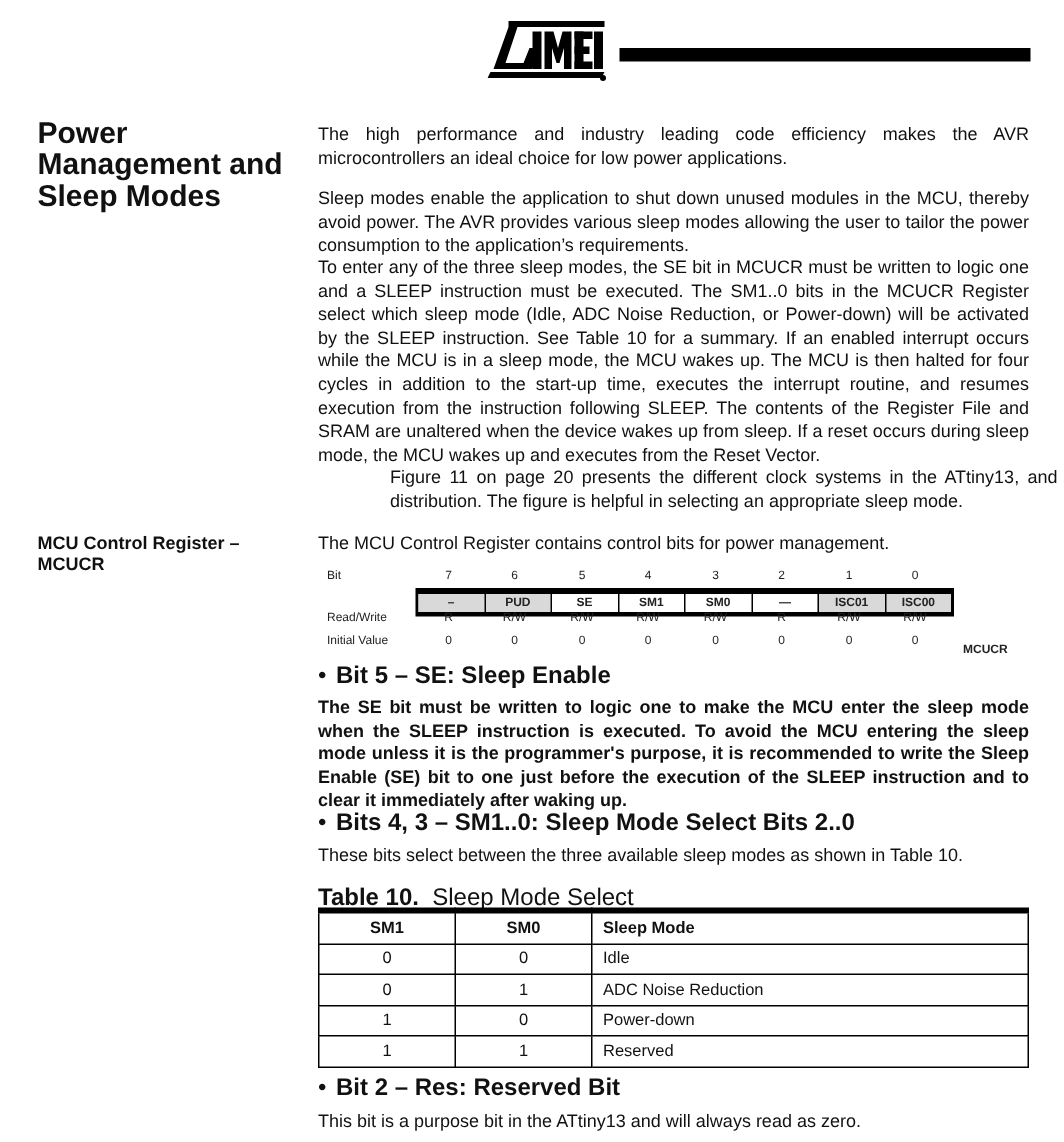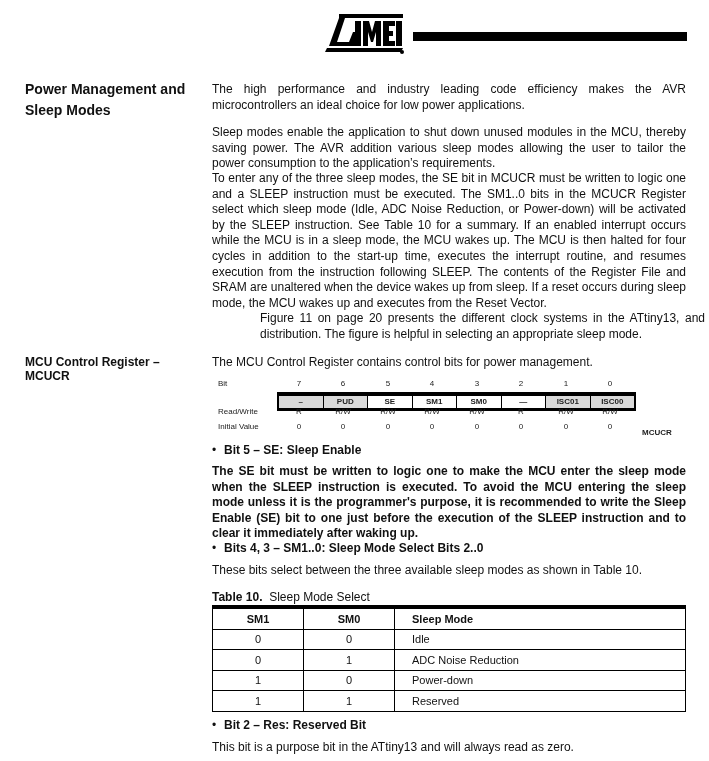--- a/index.html
+++ b/index.html
@@ -3,21 +3,21 @@
 <meta charset="utf-8">
 <style>
   html, body { margin: 0; padding: 0; background: #ffffff; }
   body { width: 709px; height: 761px; position: relative; overflow: hidden; font-family: "Liberation Sans", sans-serif; color: #111; }
 
   .header { position: absolute; left: 0; top: 0; width: 709px; height: 60px; }
   .logo { position: absolute; left: 325px; top: 12px; width: 80px; height: 42px; }
   .header-rule { position: absolute; left: 413px; top: 32px; width: 274px; height: 9px; background: #000; }
 
   .side-heading { position: absolute; left: 25px; font-weight: bold; color: #111; }
-  .h1 { top: 79px; font-size: 14px; line-height: 21px; width: 180px; }
+  .h1 { top: 79px; font-size: 20px; line-height: 21px; width: 180px; }
   .h2 { top: 355px; font-size: 12px; line-height: 14px; width: 180px; }
 
   .content { position: absolute; left: 212px; width: 474px; font-size: 12px; line-height: 15.6px; color: #111; }
   .content p { margin: 0; text-align: justify; }
   .p1 { top: 82px; }
   .p2 { top: 125px; }
   .p3 { top: 171px; }
   .p4 { top: 311px; margin-left: 48px; }
   .p5 { top: 355px; }
 
@@ -28,39 +28,39 @@
   .r-bit { top: 0px; }
   .r-rw { top: 28px; }
   .r-init { top: 43px; }
 
   .reg-box { position: absolute; left: 65px; top: 13px; width: 355px; height: 12px; border: 2px solid #000; border-top-width: 4px; border-bottom-width: 3px; display: flex; }
   .reg-box .bitcell { flex: 1; border-left: 1px solid #000; text-align: center; font-weight: bold; font-size: 8px; line-height: 12px; }
   .reg-box .bitcell:first-child { border-left: none; }
   .reg-box .shaded { background: #d9d9d9; }
   .reg-name { position: absolute; left: 430px; top: 16px; font-weight: bold; font-size: 8px; margin-top: 33px; }
 
-  .bullet { position: absolute; left: 212px; font-weight: bold; font-size: 12px; line-height: 15px; }
+  .bullet { position: absolute; left: 212px; font-weight: bold; font-size: 16px; line-height: 15px; }
   .bullet .dot { display: inline-block; width: 12px; font-weight: normal; }
   .b1 { top: 443px; }
   .b2 { top: 541px; }
   .b3 { top: 718px; }
 
   .p6 { top: 464px; font-weight: bold; }
   .p7 { top: 563px; }
   .p8 { top: 740px; }
 
-  .tcaption { position: absolute; left: 212px; top: 590px; font-size: 12px; }
+  .tcaption { position: absolute; left: 212px; top: 590px; font-size: 16px; }
   .tcaption b { font-weight: bold; }
 
   table.modes { position: absolute; left: 212px; top: 605px; width: 474px; border-collapse: collapse; font-size: 11px; }
   table.modes { border-top: 4px solid #000; }
   table.modes th, table.modes td { border: 1px solid #000; height: 19.5px; padding: 0; }
   table.modes th { font-weight: bold; }
   table.modes td.c, table.modes th.c { text-align: center; width: 90px; }
-  table.modes td.l, table.modes th.l { text-align: left; padding-left: 17px; }
+  table.modes td.l, table.modes th.l { text-align: left; padding-left: 7px; }
 </style>
 </head>
 <body>
 
 <div class="header">
   <svg class="logo" viewBox="0 0 80 42">
     <polygon points="14,2 78,2 78,6 14,6" fill="#000"></polygon>
     <polygon points="4,34 14,6 20,6 12,30 24,30 28,20 34,20 30,34" fill="#000"></polygon>
     <rect x="30" y="9" width="6" height="25" fill="#000"></rect>
     <polygon points="38,9 44,9 47,20 50,9 56,9 56,34 51,34 51,20 48,30 46,30 43,20 43,34 38,34" fill="#000"></polygon>
@@ -74,21 +74,21 @@
   </svg>
   <div class="header-rule"></div>
 </div>
 
 <div class="side-heading h1">Power Management and Sleep Modes</div>
 
 <div class="content p1">
     <p>The high performance and industry leading code efficiency makes the AVR microcontrollers an ideal choice for low power applications.</p>
   </div>
 <div class="content p2">
-    <p>Sleep modes enable the application to shut down unused modules in the MCU, thereby saving power. The AVR addition various sleep modes allowing the user to tailor the power consumption to the application’s requirements.</p>
+    <p>Sleep modes enable the application to shut down unused modules in the MCU, thereby avoid power. The AVR provides various sleep modes allowing the user to tailor the power consumption to the application’s requirements.</p>
   </div>
 <div class="content p3">
     <p>To enter any of the three sleep modes, the SE bit in MCUCR must be written to logic one and a SLEEP instruction must be executed. The SM1..0 bits in the MCUCR Register select which sleep mode (Idle, ADC Noise Reduction, or Power-down) will be activated by the SLEEP instruction. See Table 10 for a summary. If an enabled interrupt occurs while the MCU is in a sleep mode, the MCU wakes up. The MCU is then halted for four cycles in addition to the start-up time, executes the interrupt routine, and resumes execution from the instruction following SLEEP. The contents of the Register File and SRAM are unaltered when the device wakes up from sleep. If a reset occurs during sleep mode, the MCU wakes up and executes from the Reset Vector.</p>
   </div>
 <div class="content p4">
     <p>Figure 11 on page 20 presents the different clock systems in the ATtiny13, and their distribution. The figure is helpful in selecting an appropriate sleep mode.</p>
   </div>
 
 <div class="side-heading h2">MCU Control Register – MCUCR</div>
 <div class="content p5">

